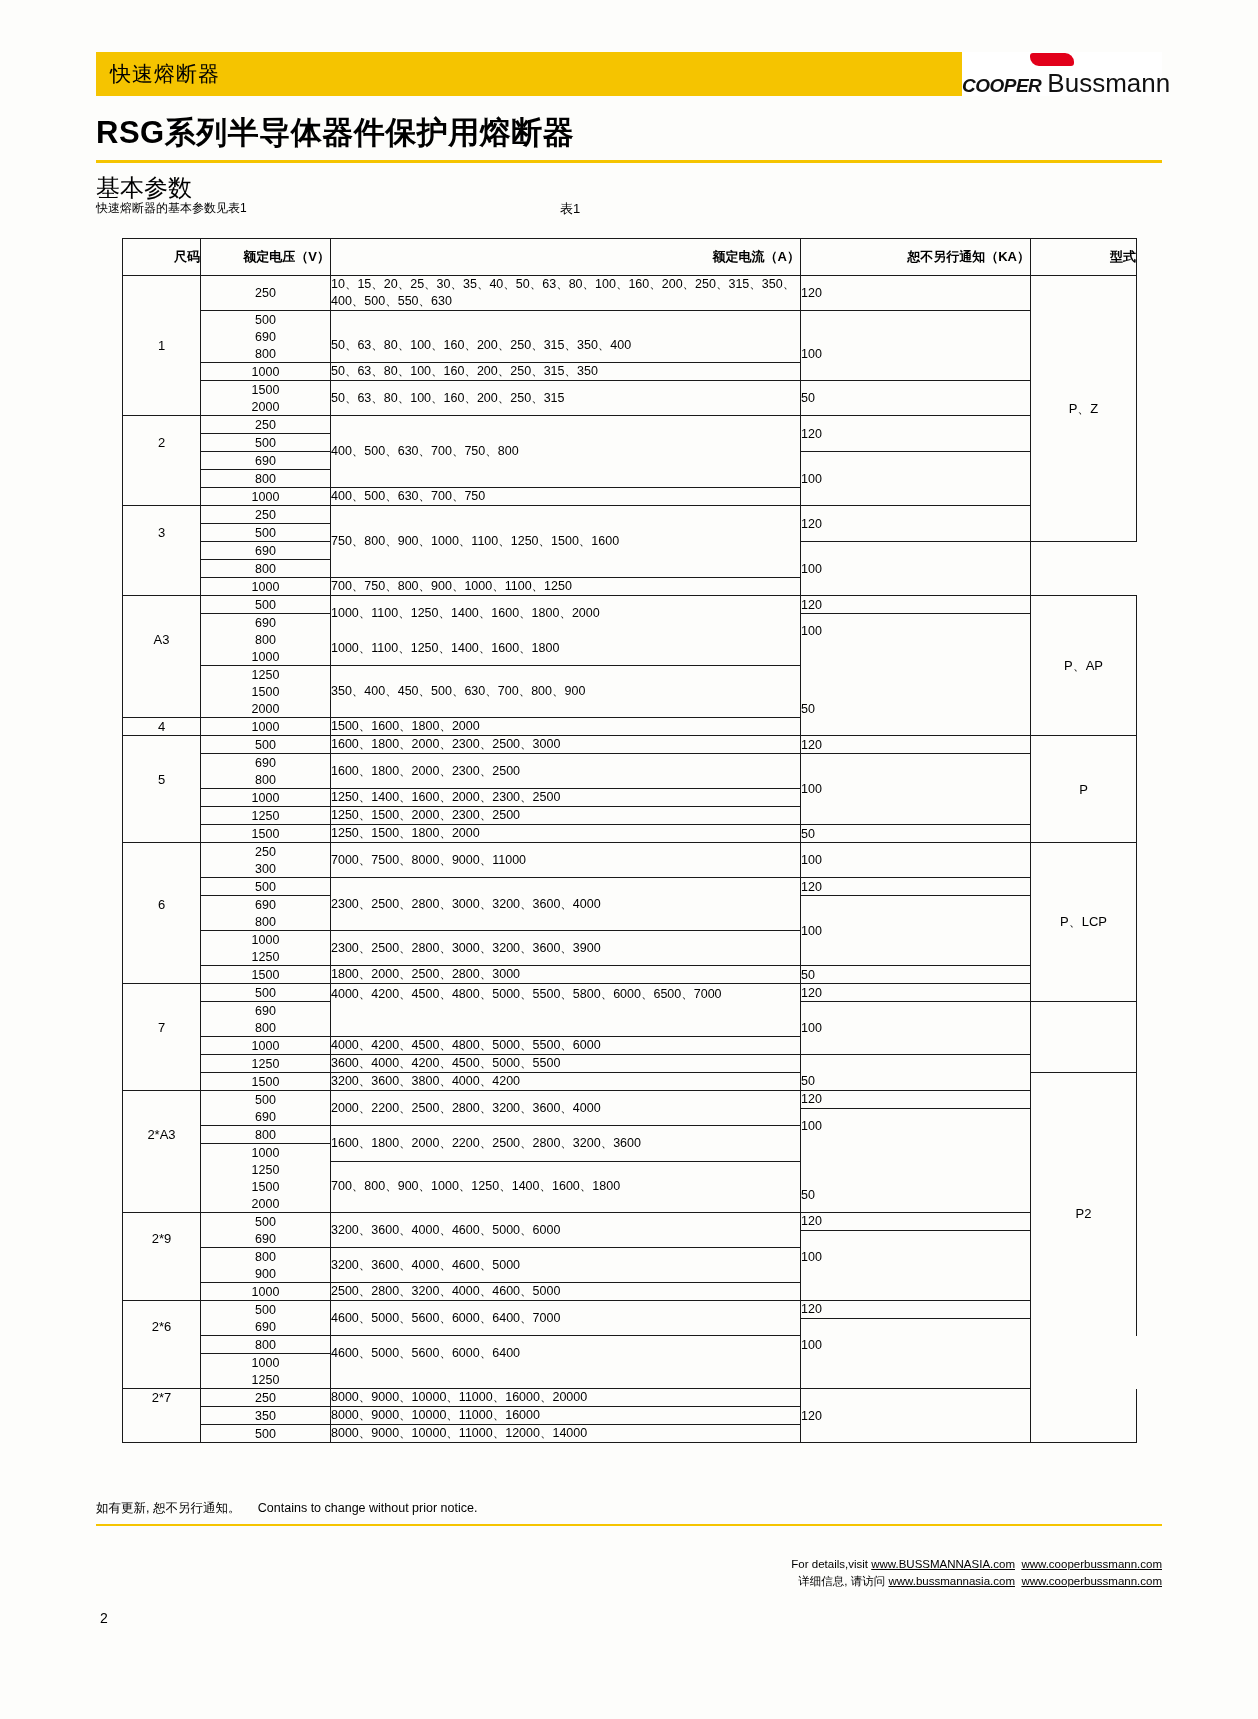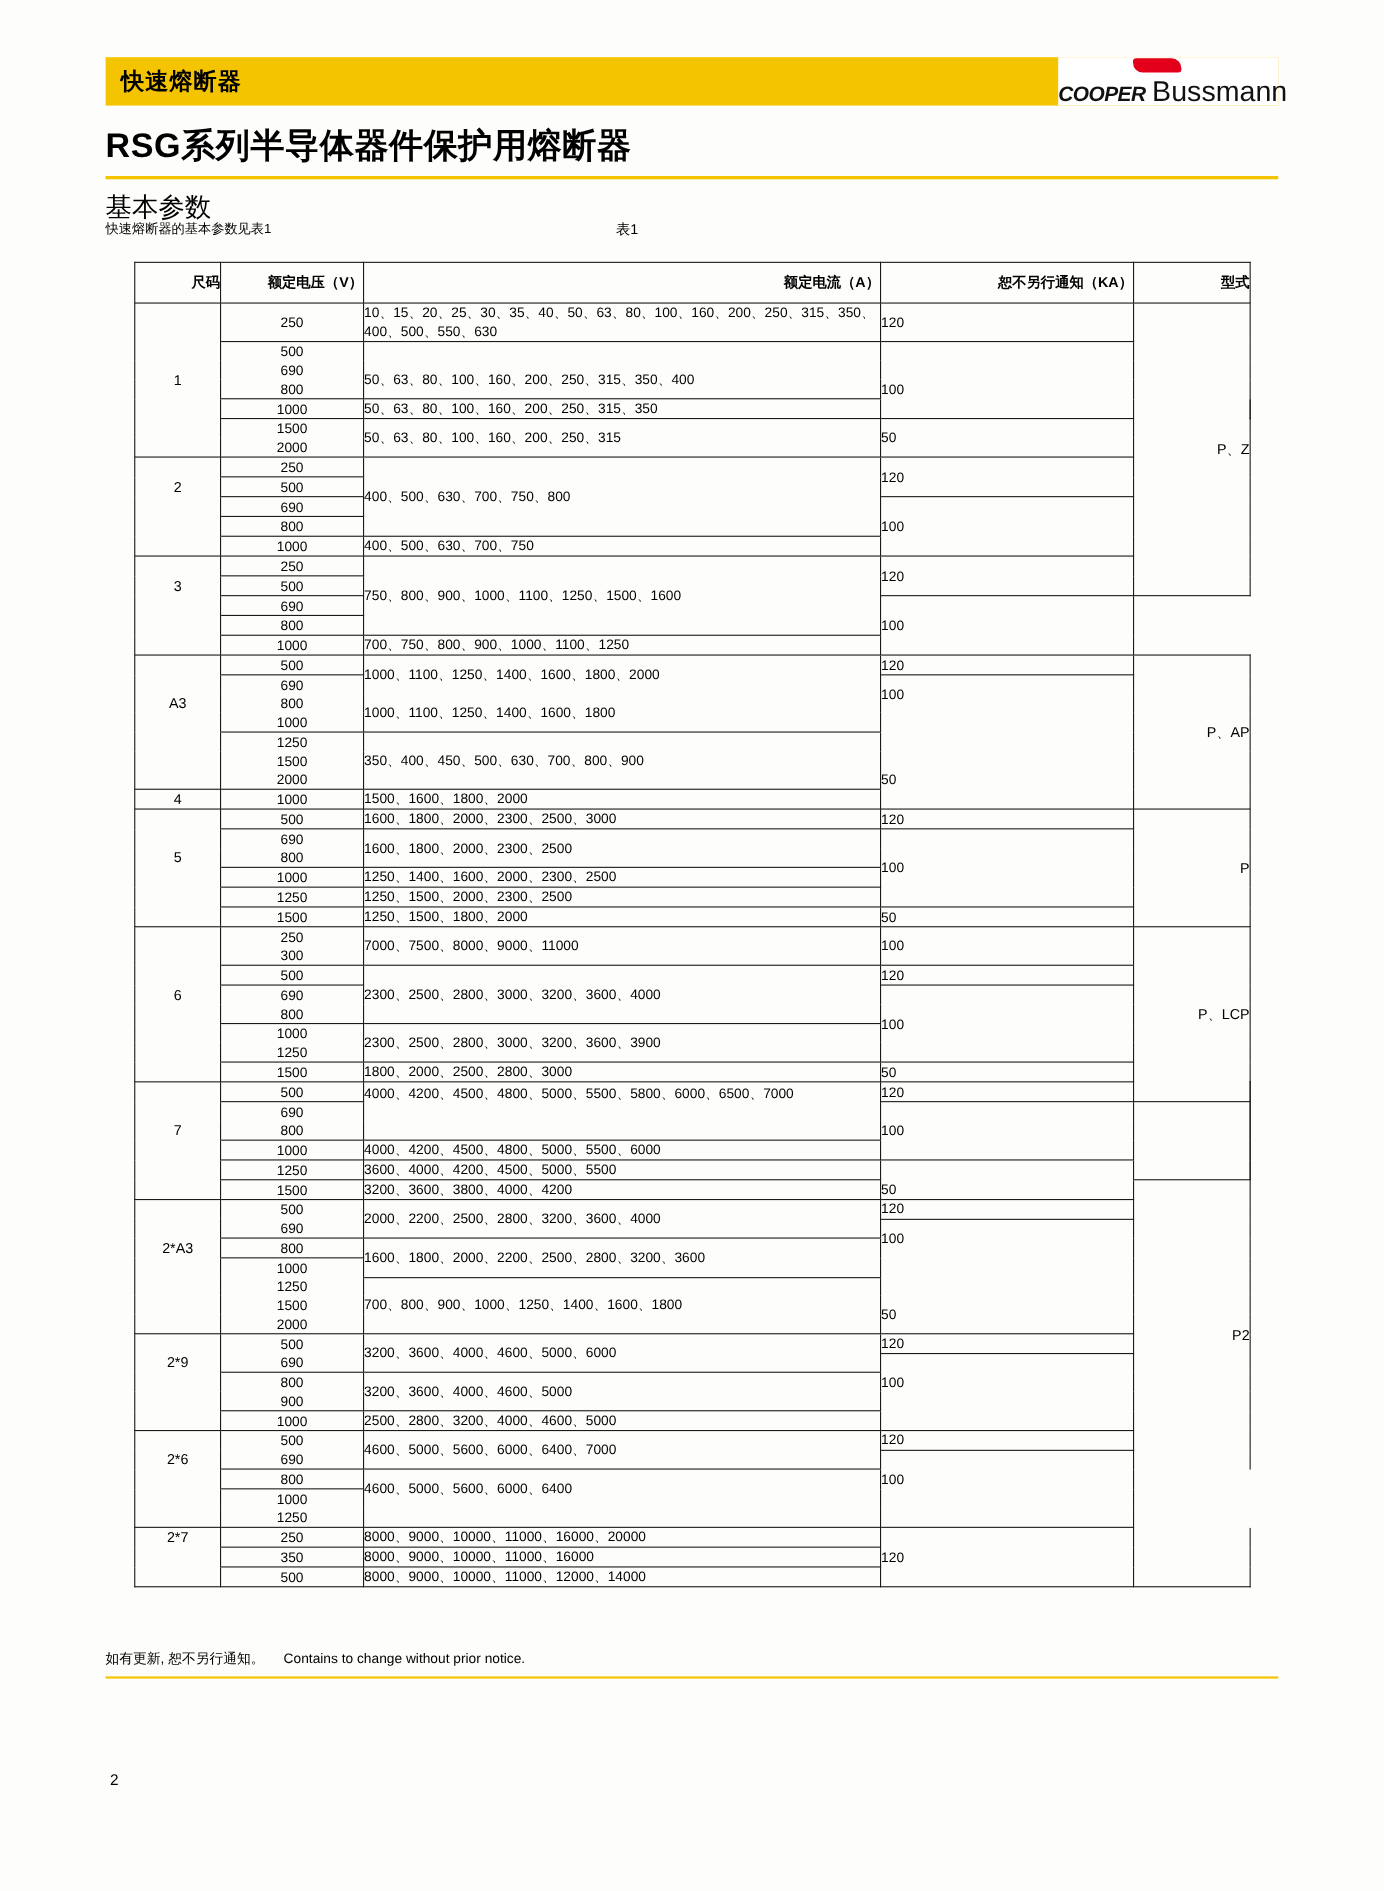--- a/index.html
+++ b/index.html
@@ -29,21 +29,21 @@
     top: 52px;
     width: 1066px;
     height: 44px;
     background: #f5c400;
   }
   .header-cat {
     position: absolute;
     left: 110px;
     top: 60px;
     font-size: 21px;
-    font-weight: bold;
+    font-weight: normal;
     letter-spacing: 1px;
     color: #000;
   }
   .logo-block {
     position: absolute;
     right: 96px;
     top: 52px;
     width: 200px;
     height: 44px;
     background: #ffffff;
@@ -152,21 +152,21 @@
     text-align: left;
     padding-left: 5px;
     font-size: 12.5px;
     line-height: 1.35;
   }
   td.brk {
     text-align: left;
     font-size: 12.5px;
   }
   td.type {
-    text-align: right;
+    text-align: center;
     font-size: 13px;
   }
   .nb { border-bottom: none !important; }
   .nt { border-top: none !important; }
   
   .foot-note {
     position: absolute;
     left: 96px;
     top: 1500px;
     font-size: 12.5px;
@@ -590,16 +590,24 @@
   </table>
 
   <div class="foot-note">
     <span>如有更新, 恕不另行通知。</span>
     &nbsp;&nbsp;&nbsp;
     <span>Contains to change without prior notice.</span>
   </div>
 
   <div class="foot-rule"></div>
 
+  <div class="foot-links">
+    <div>
+      <span>For details,visit </span><span class="u">www.BUSSMANNASIA.com</span>&nbsp;&nbsp;<span class="u">www.cooperbussmann.com</span>
+    </div>
+    <div>
+      <span>详细信息, 请访问 </span><span class="u">www.bussmannasia.com</span>&nbsp;&nbsp;<span class="u">www.cooperbussmann.com</span>
+    </div>
+  </div>
 
   <div class="page-num">2</div>
 
 </div>
 
 </body></html>

